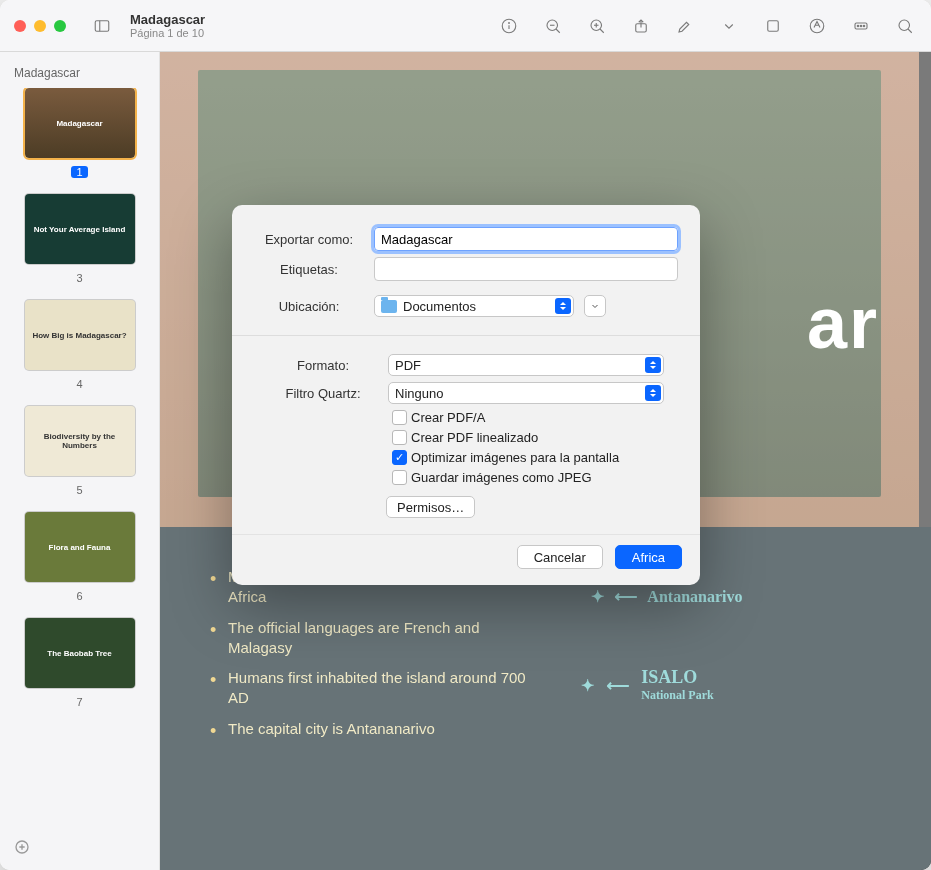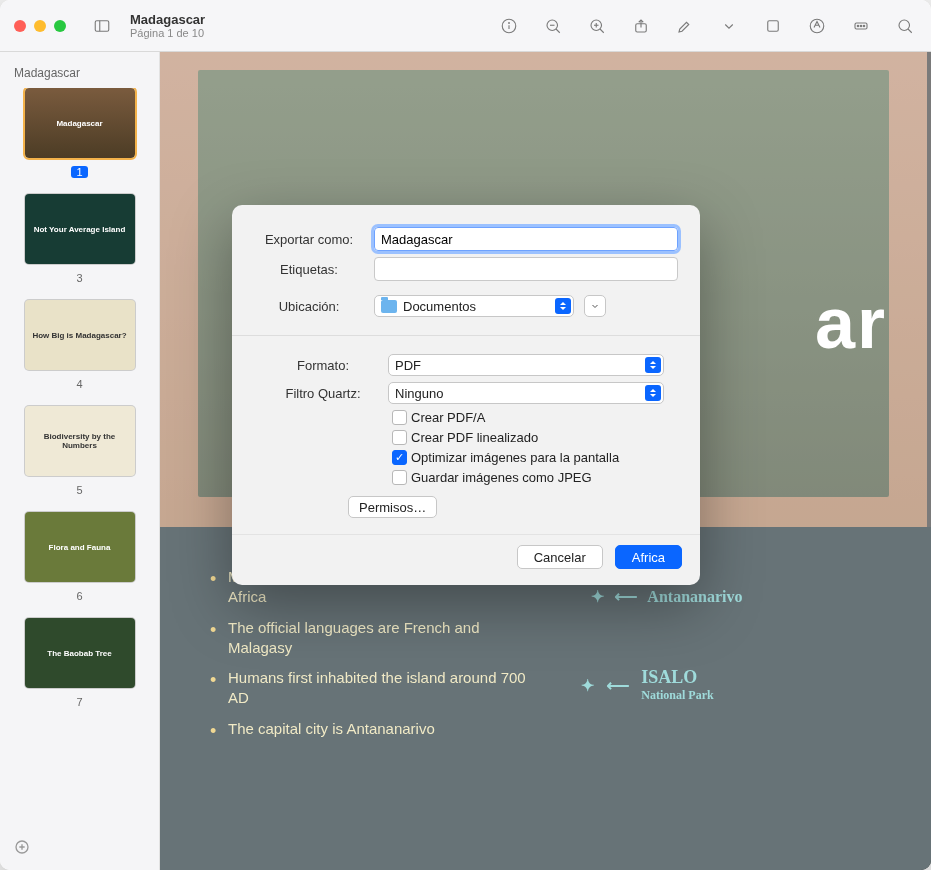--- a/index.html
+++ b/index.html
@@ -21,21 +21,21 @@
   .side-title{font-size:12px; color:#666; margin:4px 4px 8px;}
   .thumbs{flex:1; overflow:hidden;}
   .thumb{margin-bottom:14px; text-align:center;}
   .thumb .slide{width:110px; height:70px; border-radius:4px; margin:0 auto 4px; background:#2e3b3e; box-shadow:0 0 0 1px #ccc; position:relative; display:flex; align-items:center; justify-content:center;}
   .thumb.sel .slide{outline:2px solid #f3b24b;}
   .thumb .num{font-size:11px; color:#666;}
   .thumb.sel .num{display:inline-block; background:#0a66ff; color:#fff; border-radius:3px; padding:0 5px;}
   .slide .st{font-size:8px; font-weight:700; color:#fff; text-align:center; padding:0 4px;}
   .sidebar-footer{height:26px; display:flex; align-items:center; padding-left:4px; color:#888;}
   .main { flex:1; position:relative; overflow:hidden; background:#333;}
-  .page-top{position:absolute; left:0; right:4px; top:0; height:475px; background:linear-gradient(#b98a6e,#a77856); }
+  .page-top{position:absolute; left:0; right:12px; top:0; height:475px; background:linear-gradient(#b98a6e,#a77856); }
   .baobab{position:absolute; left:5%; right:5%; top:18px; bottom:30px; background:linear-gradient(#5a6b4e,#3e4b33); border-radius:2px;}
   .page-title-big{position:absolute; right:40px; top:230px; font-size:72px; font-weight:800; color:#fff; letter-spacing:2px;}
   .page-bottom{position:absolute; left:0; right:0; top:475px; bottom:0; background:#16292e; color:#fff; padding:30px 30px 0 50px;}
   .bullets{list-style:none; max-width:330px;}
   .bullets li{position:relative; padding-left:18px; margin:10px 0; font-size:15px; color:#eadfa8; line-height:1.35;}
   .bullets li::before{content:"•"; position:absolute; left:0; top:0; color:#e9c35a; font-size:18px;}
   .globe{position:absolute; right:40px; top:480px; width:360px; height:370px;}
   .hand{font-family:"Comic Sans MS","Segoe Script",cursive; color:#6cc8c8; font-weight:700;}
   .dim-overlay{position:absolute; inset:0; background:rgba(255,255,255,.35);}
   
@@ -52,21 +52,21 @@
   .folder-ico{width:16px; height:13px; background:#6cb4ee; border-radius:2px; margin-right:6px; position:relative;}
   .folder-ico::before{content:""; position:absolute; top:-3px; left:0; width:7px; height:3px; background:#6cb4ee; border-radius:1px 1px 0 0;}
   .expand-btn{width:22px; height:22px; border:1px solid #c7c7c7; border-radius:5px; background:#fff; display:flex; align-items:center; justify-content:center; color:#555;}
   .divider{height:1px; background:#ddd; margin:2px 0;}
   .opts{padding:10px 36px 14px;}
   .opts .row .lbl{width:110px;}
   .chkrow{display:flex; align-items:center; gap:4px; margin:5px 0 5px 124px; font-size:13px;}
   .chk{width:15px;height:15px;border:1px solid #b8b8b8;border-radius:3px;background:#fff;display:inline-flex;align-items:center;justify-content:center;}
   .chk.on{background:#0a66ff;border-color:#0a66ff;}
   .chk.on::after{content:"✓"; color:#fff; font-size:11px; line-height:1;}
-  .perms-btn{margin:6px 0 2px 80px; height:22px; border:1px solid #c7c7c7; border-radius:5px; background:#fff; padding:0 10px; font-size:13px; color:#222;}
+  .perms-btn{margin:6px 0 2px 118px; height:22px; border:1px solid #c7c7c7; border-radius:5px; background:#fff; padding:0 10px; font-size:13px; color:#222;}
   .footer{display:flex; justify-content:flex-end; gap:12px; padding:10px 18px 16px; border-top:1px solid #e3e3e3;}
   .btn{height:24px; border-radius:5px; padding:0 16px; font-size:13px; border:1px solid #c7c7c7; background:#fff; color:#222;}
   .btn.primary{background:#0a66ff; border-color:#0a66ff; color:#fff; font-weight:500;}
   .page-title-big{pointer-events:none;}
 </style>
 </head>
 <body>
 
 <div class="window">
 

